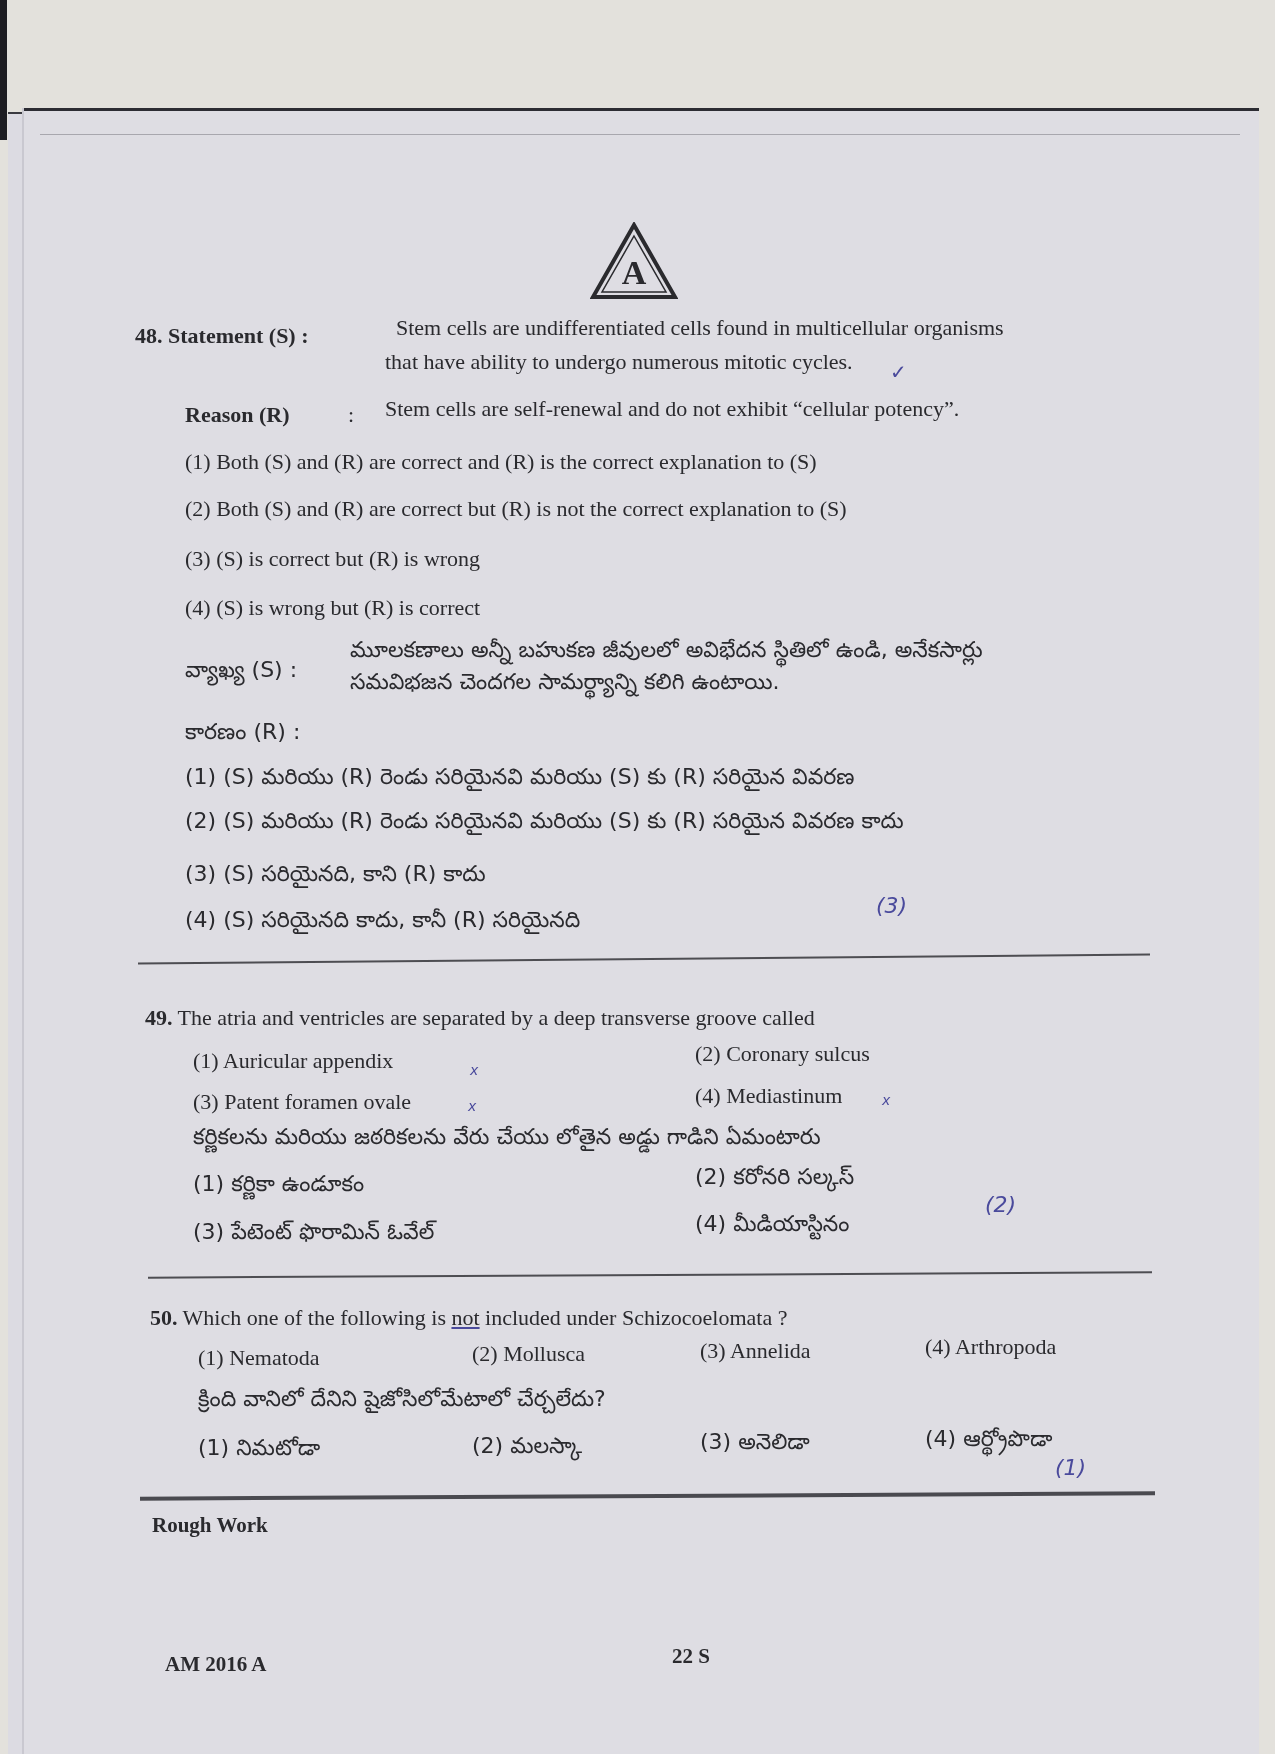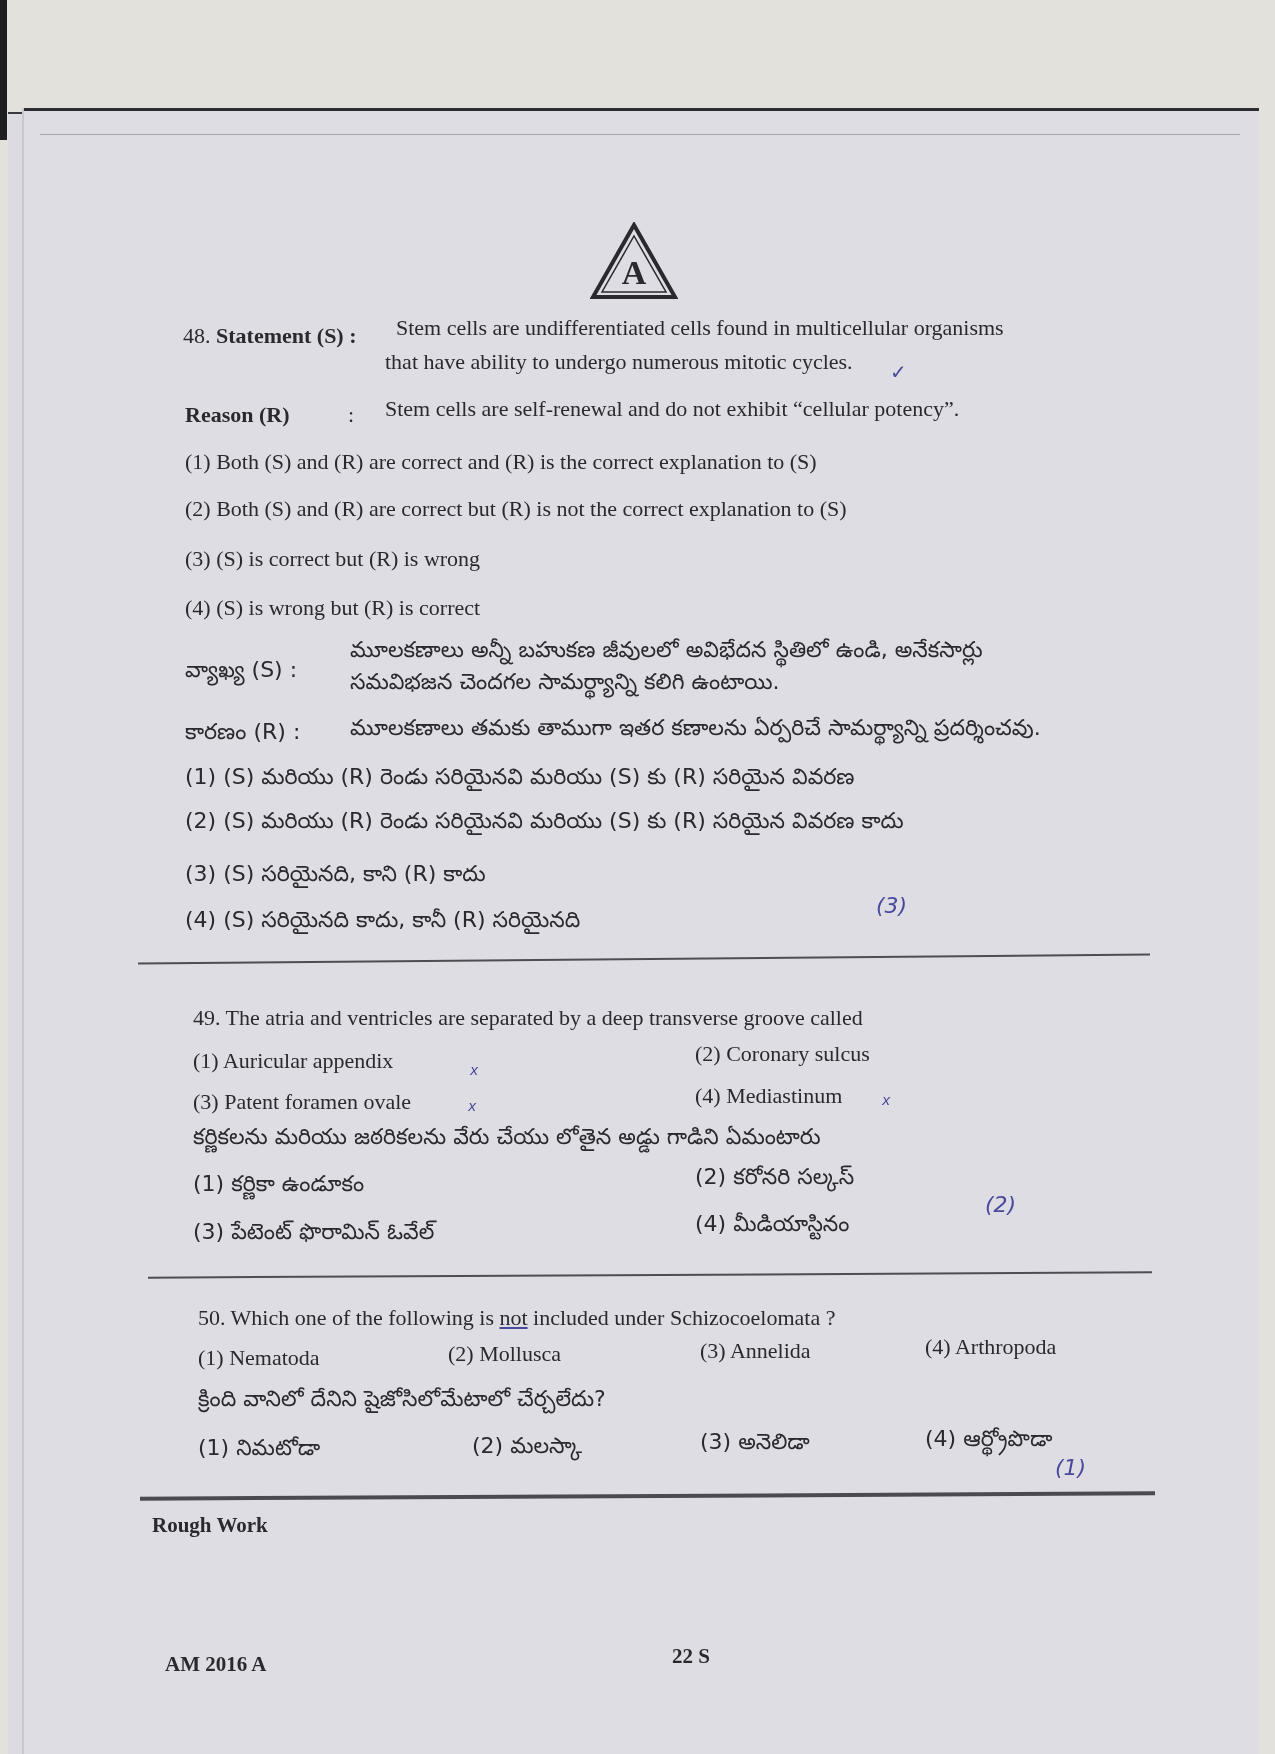--- a/index.html
+++ b/index.html
@@ -18,21 +18,21 @@
     position:absolute; left:24px; top:108px; width:1235px; height:1660px;
     background:#dedde3;
     border-top:3px solid #2c2c33;
     box-shadow:-2px 0 0 #c9c8d0;
   }
   .sheet-inner-line { position:absolute; left:40px; top:134px; width:1200px; height:1px; background:#a8a7ae; }
   .content { position:absolute; left:0; top:0; width:1275px; height:1754px; }
 
   .logo { position:absolute; left:590px; top:222px; width:88px; height:78px; }
   .logo svg { width:100%; height:100%; }
-  .qnum { font-weight:normal;margin-left:48px; }
+  .qnum { font-weight:bold; }
   .lbl { font-weight:bold; }
   .te { font-family:"DejaVu Sans", sans-serif; font-size:19px; }
   .row { position:absolute; font-size:22px; line-height:28px; white-space:nowrap; }
   .hand { position:absolute; color:#4a4a9c; font-family:"DejaVu Sans", sans-serif; font-size:22px; font-style:italic; }
   .divider { position:absolute; height:1.5px; background:#4d4d52; }
   .thick { position:absolute; height:4px; background:#4a4a50; }
   .footer { position:absolute; font-weight:bold; font-size:21px; }
 </style>
 </head>
 <body>
@@ -65,21 +65,20 @@
 
   <div class="row" style="left:185px;top:448px;">(1)  Both (S) and (R) are correct and (R) is the correct explanation to (S)</div>
   <div class="row" style="left:185px;top:495px;">(2)  Both (S) and (R) are correct but (R) is not the correct explanation to (S)</div>
   <div class="row" style="left:185px;top:545px;">(3)  (S) is correct but (R) is wrong</div>
   <div class="row" style="left:185px;top:594px;">(4)  (S) is wrong but (R) is correct</div>
 
   <div class="row te" style="left:185px;top:640px;margin-top:16px;">వ్యాఖ్య (S) :</div>
   <div class="row te" style="left:350px;top:636px;">మూలకణాలు అన్నీ బహుకణ జీవులలో అవిభేదన స్థితిలో ఉండి, అనేకసార్లు</div>
   <div class="row te" style="left:350px;top:668px;">సమవిభజన చెందగల సామర్థ్యాన్ని కలిగి ఉంటాయి.</div>
   <div class="row te" style="left:185px;top:718px;">కారణం (R) :</div>
-  <div class="row te" style="left:350px;top:714px;">మూలకణాలు తమకు తాముగా ఇతర కణాలను ఏర్పరిచే సామర్థ్యాన్ని ప్రదర్శించవు.</div>
 
   <div class="row te" style="left:185px;top:763px;">(1)  (S) మరియు (R) రెండు సరియైనవి మరియు (S) కు (R) సరియైన వివరణ</div>
   <div class="row te" style="left:185px;top:807px;">(2)  (S) మరియు (R) రెండు సరియైనవి మరియు (S) కు (R) సరియైన వివరణ కాదు</div>
   <div class="row te" style="left:185px;top:860px;">(3)  (S) సరియైనది, కాని (R) కాదు</div>
   <div class="row te" style="left:185px;top:906px;">(4)  (S) సరియైనది కాదు, కానీ (R) సరియైనది</div>
 
   <div class="hand" style="left:876px;top:893px;">(3)</div>
   <div class="hand" style="left:890px;top:360px;font-size:20px;">✓</div>
 
   <div class="divider" style="left:138px;top:958px;width:1012px;transform:rotate(-0.5deg);"></div>
@@ -103,21 +102,21 @@
   <div class="row te" style="left:695px;top:1210px;">(4)  మీడియాస్టినం</div>
   <div class="hand" style="left:985px;top:1192px;">(2)</div>
 
   <div class="divider" style="left:148px;top:1274px;width:1004px;transform:rotate(-0.3deg);"></div>
 
   <div class="row" style="left:150px;top:1304px;">
     <span class="qnum">50.</span>
     <span>Which one of the following is </span><span style="text-decoration:underline;text-decoration-color:#4a4a9c;">not</span><span> included under Schizocoelomata ?</span>
   </div>
   <div class="row" style="left:198px;top:1344px;">(1)  Nematoda</div>
-  <div class="row" style="left:448px;top:1340px;">(2)  Mollusca</div>
+  <div class="row" style="left:472px;top:1340px;">(2)  Mollusca</div>
   <div class="row" style="left:700px;top:1337px;">(3)  Annelida</div>
   <div class="row" style="left:925px;top:1333px;">(4)  Arthropoda</div>
 
   <div class="row te" style="left:198px;top:1385px;">క్రింది వానిలో దేనిని షైజోసిలోమేటాలో చేర్చలేదు?</div>
   <div class="row te" style="left:198px;top:1434px;">(1)  నిమటోడా</div>
   <div class="row te" style="left:472px;top:1432px;">(2)  మలస్కా</div>
   <div class="row te" style="left:700px;top:1428px;">(3)  అనెలిడా</div>
   <div class="row te" style="left:925px;top:1425px;">(4)  ఆర్థ్రోపొడా</div>
   <div class="hand" style="left:1055px;top:1455px;">(1)</div>
 

